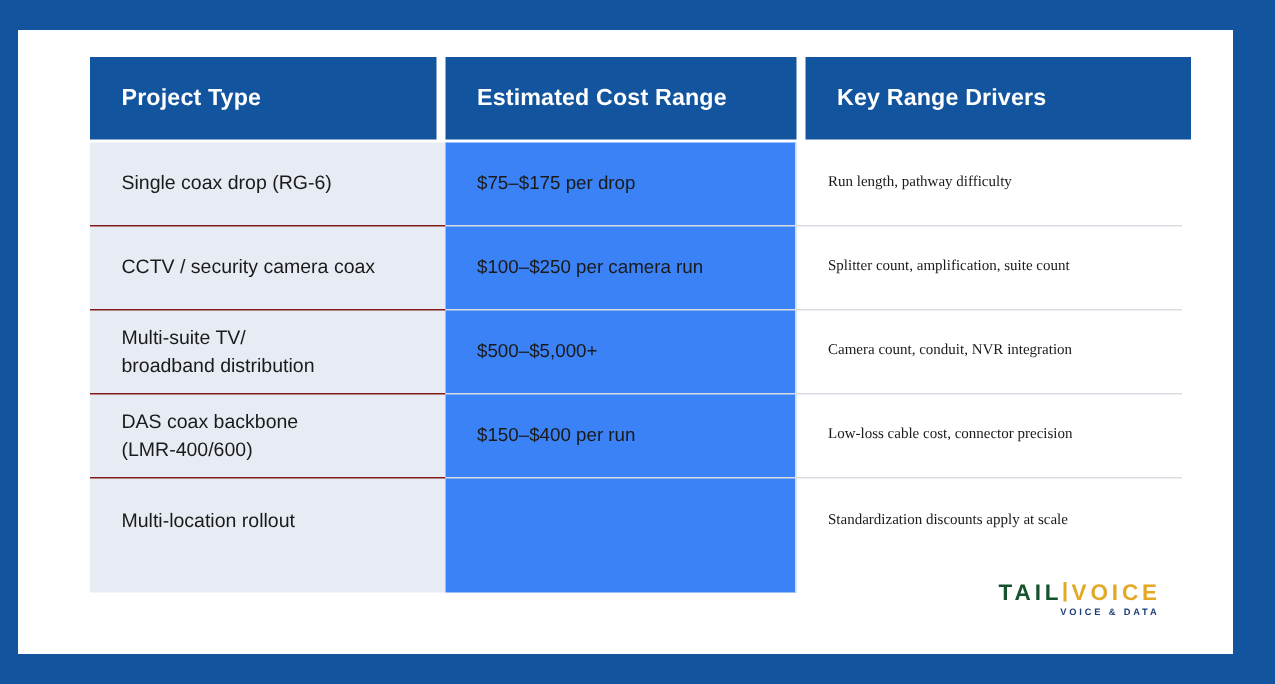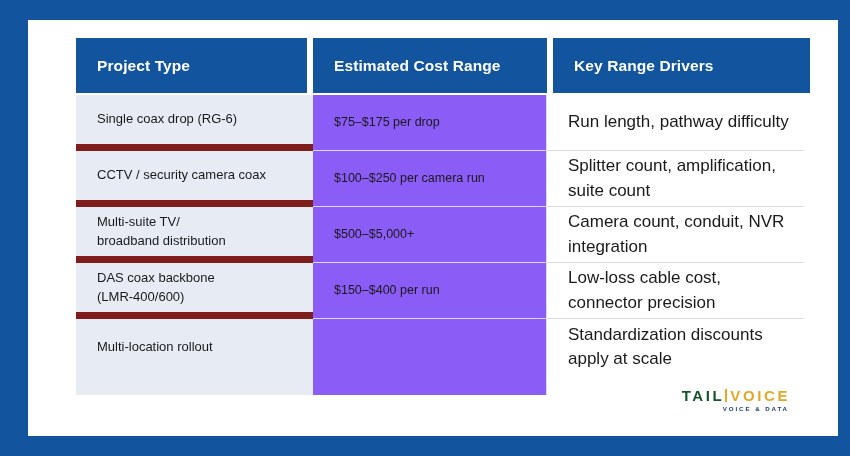--- a/index.html
+++ b/index.html
@@ -8,21 +8,21 @@
   }
   body {
     width: 850px;
     height: 456px;
     background: #12549D;
     font-family: "Liberation Sans", sans-serif;
     overflow: hidden;
   }
   .frame {
     position: absolute;
-    left: 28px;
+    left: 12px;
     top: 20px;
     width: 810px;
     height: 416px;
     background: #FFFFFF;
     box-sizing: border-box;
   }
   .table-wrap {
     position: absolute;
     left: 48px;
     top: 18px;
@@ -59,21 +59,21 @@
   }
   .bodycol {
     box-sizing: border-box;
   }
   .bodycol.col1 {
     background: #E7ECF4;
     width: 237px;
     flex: 0 0 237px;
   }
   .bodycol.col2 {
-    background: #8b5cf6;
+    background: #3b82f6;
     width: 234px;
     flex: 0 0 234px;
     border-right: 1px solid #D9DCE3;
   }
   .bodycol.col3 {
     background: #FFFFFF;
     width: 257px;
     flex: 0 0 257px;
   }
 
@@ -85,32 +85,33 @@
     border-bottom: 1px solid #D9DCE3;
     font-size: 12.5px;
     color: #1A1A1A;
     line-height: 1.42;
   }
   .cell.last { border-bottom: none; }
   .bodycol.col1 .cell {
     padding-left: 21px;
     padding-right: 10px;
     font-size: 13px;
-    border-bottom: 7px solid #7f1d1d;
+    border-bottom: 1px solid #7f1d1d;
   }
   .bodycol.col1 .cell.last { border-bottom: none; }
   .bodycol.col2 .cell {
     padding-left: 21px;
     padding-right: 10px;
     font-size: 12.5px;
   }
   .bodycol.col3 .cell {
     padding-left: 21px;
     padding-right: 10px;
-    font-size: 17px;
+    font-size: 10px;
+    font-family: Liberation Serif, serif;
   }
   .bodycol.col1 .pad-bottom,
   .bodycol.col2 .pad-bottom,
   .bodycol.col3 .pad-bottom {
     height: 20px;
   }
   .multi { white-space: pre-line; }
 
   
   .logo {

